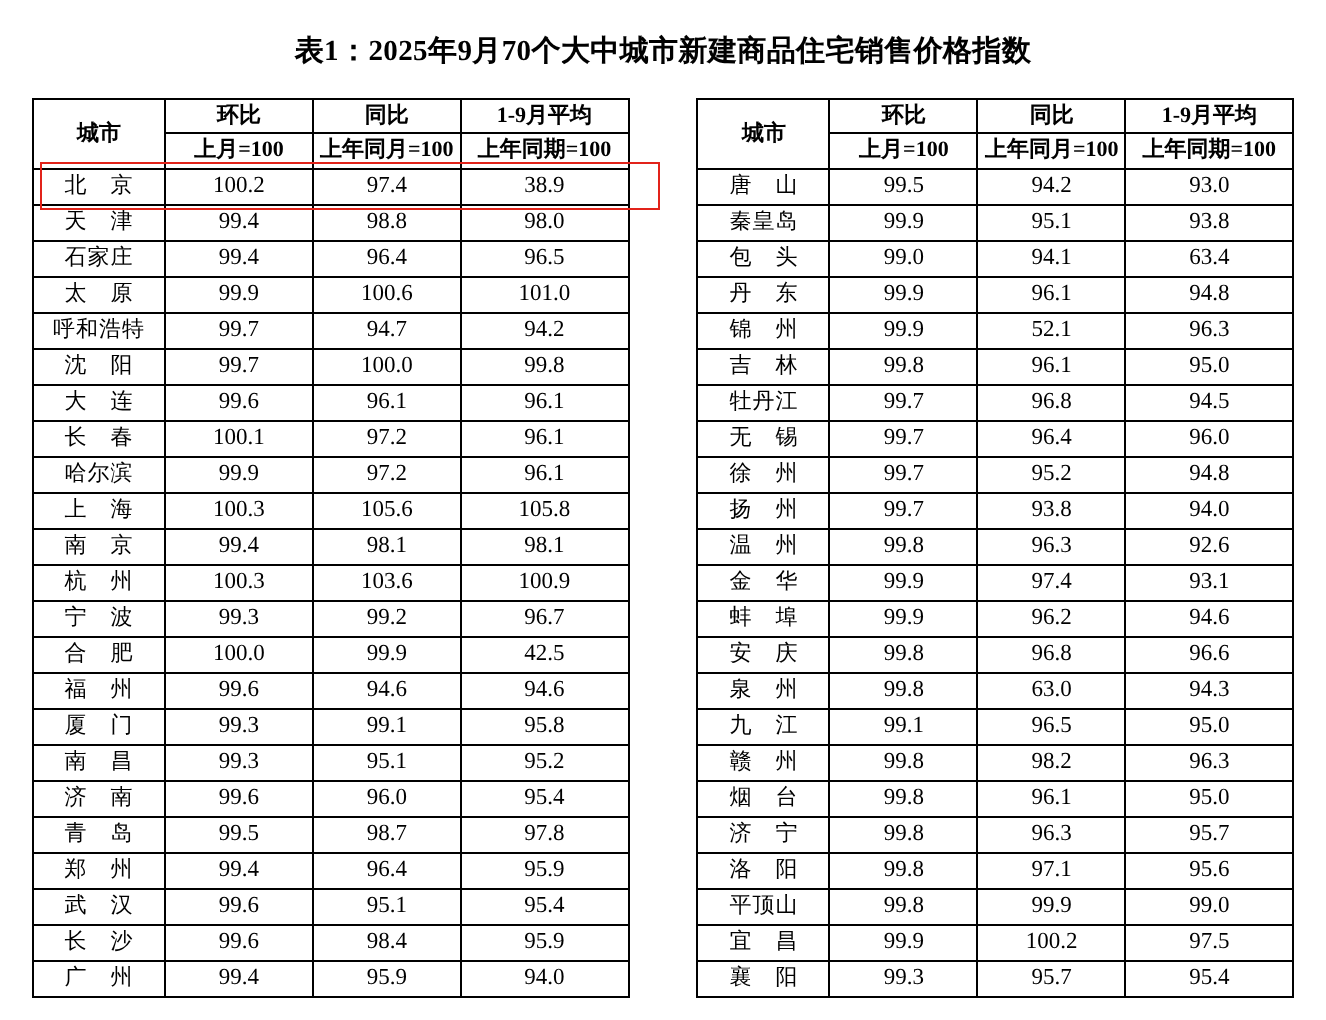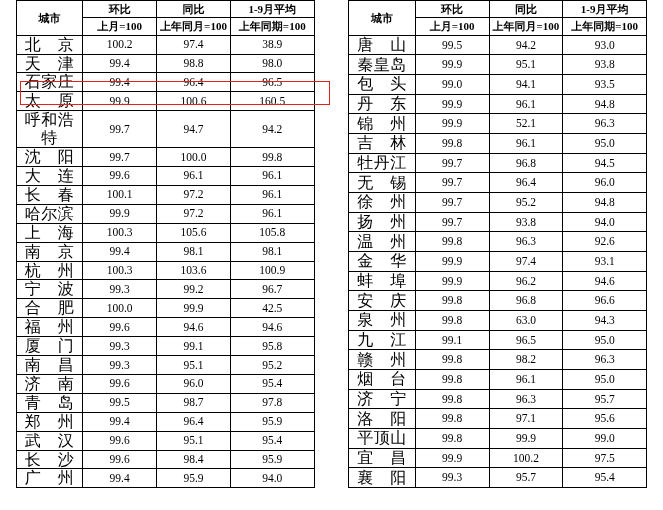--- a/index.html
+++ b/index.html
@@ -71,21 +71,21 @@
     padding: 2px 1px;
     line-height: 1.15;
   }
   tbody td {
     height: 17px;
     font-size: 11.5px;
   }
   td.city {
     text-align: center;
     letter-spacing: 0.5px;
-    font-size: 16px;
+    font-size: 11px;
   }
   td.num {
     text-align: center;
     font-size: 11.5px;
     padding-right: 6px;
     text-align: right;
   }
   .spacer {
     width: 10px;
     border: none !important;
@@ -96,20 +96,21 @@
     border: 1.6px solid #e2231a;
     pointer-events: none;
     box-sizing: border-box;
   }
 </style>
 </head>
 <body>
 
 <div class="page">
 
+  <div class="title">表1：2025年9月70个大中城市新建商品住宅销售价格指数</div>
 
   <div class="tables-wrap">
 
     <table class="price">
       <thead>
         <tr>
           <th class="hdr-city" rowspan="2">城市</th>
           <th class="hdr-col">环比</th>
           <th class="hdr-col">同比</th>
           <th class="hdr-col-wide">1-9月平均</th>
@@ -136,21 +137,21 @@
           <tr>
             <td class="city">石家庄</td>
             <td class="num">99.4</td>
             <td class="num">96.4</td>
             <td class="num">96.5</td>
           </tr>
           <tr>
             <td class="city">太　原</td>
             <td class="num">99.9</td>
             <td class="num">100.6</td>
-            <td class="num">160.5</td>
+            <td class="num">101.0</td>
           </tr>
           <tr>
             <td class="city">呼和浩特</td>
             <td class="num">99.7</td>
             <td class="num">94.7</td>
             <td class="num">94.2</td>
           </tr>
           <tr>
             <td class="city">沈　阳</td>
             <td class="num">99.7</td>
@@ -288,21 +289,21 @@
           <tr>
             <td class="city">秦皇岛</td>
             <td class="num">99.9</td>
             <td class="num">95.1</td>
             <td class="num">93.8</td>
           </tr>
           <tr>
             <td class="city">包　头</td>
             <td class="num">99.0</td>
             <td class="num">94.1</td>
-            <td class="num">93.5</td>
+            <td class="num">63.4</td>
           </tr>
           <tr>
             <td class="city">丹　东</td>
             <td class="num">99.9</td>
             <td class="num">96.1</td>
             <td class="num">94.8</td>
           </tr>
           <tr>
             <td class="city">锦　州</td>
             <td class="num">99.9</td>

